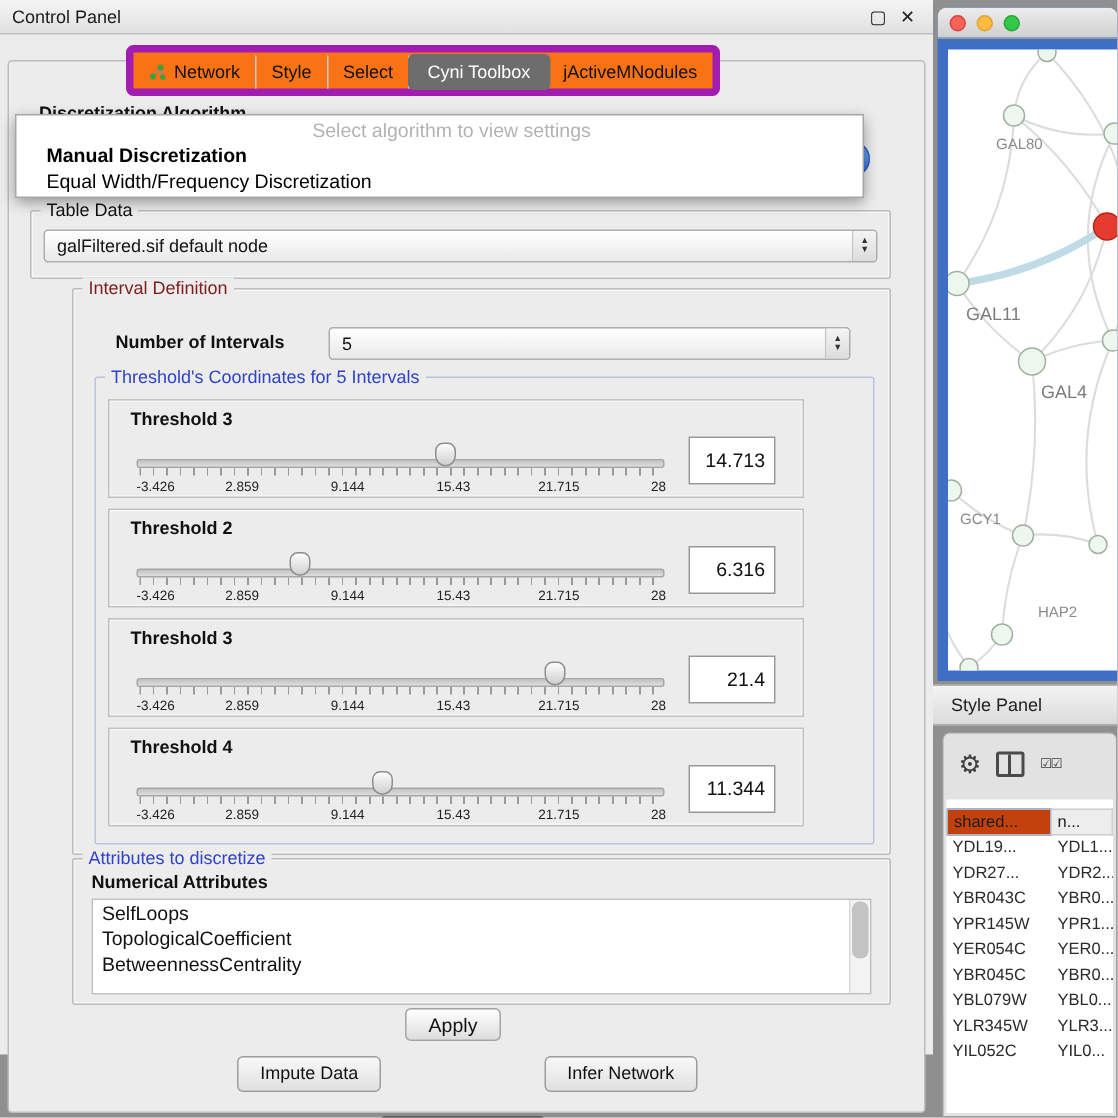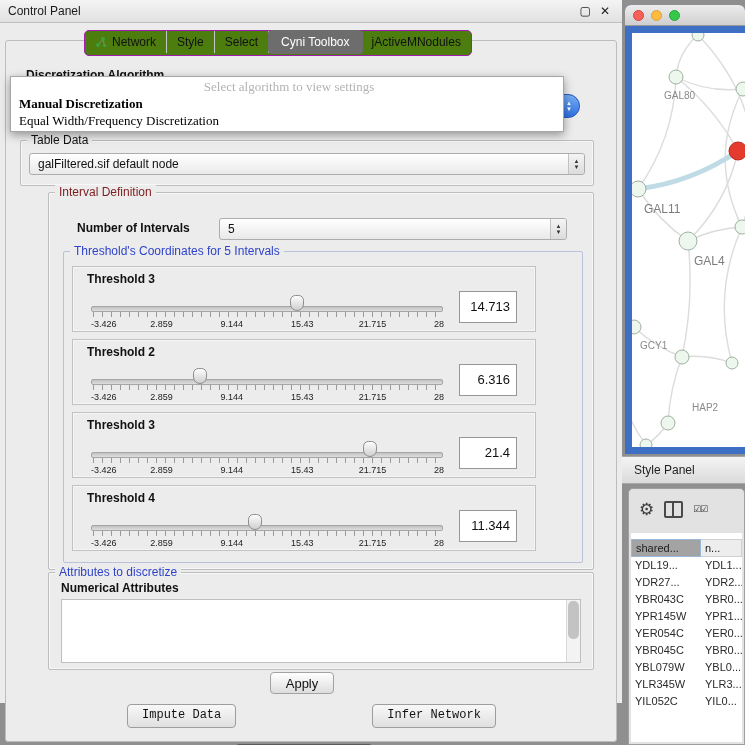--- a/index.html
+++ b/index.html
@@ -8,30 +8,30 @@
 
   
   .control-panel{position:absolute;left:0;top:0;width:622px;height:703px;background:#ececec;}
   .titlebar{position:absolute;left:0;top:0;width:622px;height:22px;background:linear-gradient(#f4f4f4,#e1e1e1);border-bottom:1px solid #bfbfbf;}
   .titlebar .title{position:absolute;left:8px;top:0;line-height:22px;font-size:12px;color:#1a1a1a;}
   .win-btns{position:absolute;right:12px;top:0;line-height:22px;font-size:12px;color:#222;display:flex;gap:9px;}
   .win-btns span{cursor:default;}
 
   .main-panel{position:absolute;left:5px;top:40px;width:610px;height:700px;border:1px solid #bdbdbd;border-radius:3px;background:#ececec;}
 
-  .tabbar{position:absolute;left:84px;top:30px;height:24px;display:flex;align-items:flex-start;border:1px solid #a21caf;border-radius:5px;background:#4d7c0f;z-index:5;}
+  .tabbar{position:absolute;left:84px;top:30px;height:24px;display:flex;align-items:flex-end;border:5px solid #a21caf;border-radius:5px;background:#f97316;z-index:5;}
   .tab{padding:0 10px;font-size:12px;line-height:22px;color:#111;display:flex;align-items:center;gap:5px;border-right:1px solid #c9c9c9;white-space:nowrap;}
   .tab:last-child{border-right:none;}
   .tab.selected{background:#6d6d6d;color:#fff;border-radius:4px;margin:-1px;padding:1px 13px;border-right:none;}
 
   
   .algo-title{position:absolute;left:26px;top:68px;font-size:12px;font-weight:bold;color:#111;z-index:1;}
   .algo-combo{position:absolute;left:28px;top:94px;width:552px;height:24px;border-radius:12px;background:linear-gradient(#ffffff,#e4e4e4);border:1px solid #a9a9a9;z-index:2;box-sizing:border-box;}
   .algo-combo .bluecap{position:absolute;right:-1px;top:-1px;width:22px;height:24px;border-radius:0 12px 12px 0;background:linear-gradient(#76aef5,#2e6fe0);border:1px solid #2a5dc0;display:flex;flex-direction:column;align-items:center;justify-content:center;color:#fff;font-size:6px;line-height:6px;box-sizing:border-box;}
-  .algo-popup{position:absolute;left:10px;top:76px;width:548px;background:#fff;border:1px solid #a6a6a6;box-shadow:0 3px 9px rgba(0,0,0,.38);z-index:10;padding:1px 0 2px 4px;font-family:Liberation Serif, serif;}
+  .algo-popup{position:absolute;left:10px;top:76px;width:548px;background:#fff;border:1px solid #a6a6a6;box-shadow:0 3px 9px rgba(0,0,0,.38);z-index:10;padding:1px 0 2px 16px;}
   .popup-header{height:17px;line-height:17px;text-align:center;color:#b3b3b3;font-size:13px;}
   .popup-item{height:17px;line-height:17px;padding-left:4px;font-size:13px;color:#000;}
   .popup-item.bold{font-weight:bold;}
 
   
   .group{position:absolute;border:1px solid #bdbdbd;border-radius:2px;box-shadow:inset 0 0 0 1px #f7f7f7;}
   .group-title{position:absolute;top:-8px;left:6px;background:#ececec;padding:0 4px;font-size:12px;color:#111;white-space:nowrap;}
   .group-title.green{color:#7f1d1d;text-align:center;}
   .group-title.blue{color:#2f43c8;}
 
@@ -66,21 +66,21 @@
   .attr-group{left:48px;top:572px;width:544px;height:96px;}
   .attr-label{position:absolute;left:12px;top:8px;font-size:12px;font-weight:bold;color:#111;}
   .attr-list{position:absolute;left:12px;right:12px;top:26px;bottom:6px;background:#fff;border:1px solid #bfbfbf;overflow:hidden;font-size:13px;color:#111;}
   .attr-item{height:17px;line-height:17px;padding-left:6px;white-space:nowrap;}
   .attr-scroll{position:absolute;right:0;top:0;bottom:0;width:13px;background:#f3f3f3;border-left:1px solid #d9d9d9;}
   .attr-scroll .sthumb{position:absolute;left:1px;right:1px;top:1px;height:38px;background:#c3c3c3;border-radius:5px;}
 
   .apply-btn{position:absolute;left:270px;top:672px;width:64px;height:22px;border:1px solid #a3a3a3;border-radius:4px;background:linear-gradient(#ffffff,#dddddd);font-size:13px;text-align:center;line-height:21px;color:#111;box-sizing:border-box;}
 
   .bottom-tabs{position:absolute;left:0;top:704px;width:622px;display:flex;justify-content:center;}
-  .btab{border:1px solid #9d9d9d;background:linear-gradient(#f8f8f8,#e0e0e0);font-size:12px;padding:0 14px;height:22px;line-height:21px;color:#111;border-radius:4px;margin-right:-1px;white-space:nowrap;font-family:Liberation Mono, monospace;}
+  .btab{border:1px solid #9d9d9d;background:linear-gradient(#f8f8f8,#e0e0e0);font-size:12px;padding:0 14px;height:22px;line-height:21px;color:#111;border-radius:4px;margin-right:-1px;white-space:nowrap;}
   .btab.selected{background:#6d6d6d;color:#fff;border-color:#5a5a5a;margin-top:40px;}
 
   
   .net-window{position:absolute;left:625px;top:5px;width:120px;height:449px;border-radius:6px 6px 0 0;background:#3f6fc4;}
   .net-titlebar{height:21px;border-radius:6px 6px 0 0;background:linear-gradient(#ededed,#cfcfcf);display:flex;align-items:center;padding-left:8px;gap:7px;border-bottom:1px solid #9a9a9a;box-sizing:border-box;}
   .light{width:11px;height:11px;border-radius:50%;box-sizing:border-box;}
   .light.red{background:#f8615a;border:1px solid #d8423c;}
   .light.yellow{background:#fdbc40;border:1px solid #dfa134;}
   .light.green{background:#34c84a;border:1px solid #27a63a;}
   .net-canvas{position:absolute;left:7px;top:28px;right:0;bottom:7px;background:#fff;overflow:hidden;}
@@ -90,21 +90,21 @@
   .table-panel-header{position:absolute;left:622px;top:456px;width:123px;height:28px;background:linear-gradient(#f4f4f4,#dadada);border-top:1px solid #a8a8a8;border-bottom:1px solid #a8a8a8;font-size:12px;line-height:26px;padding-left:12px;box-sizing:border-box;color:#222;}
 
   .table-window{position:absolute;left:628px;top:488px;width:117px;height:257px;background:#e2e2e2;border:1px solid #9f9f9f;border-radius:5px 5px 0 0;box-sizing:border-box;}
   .table-toolbar{height:40px;display:flex;align-items:center;gap:10px;padding-left:10px;}
   .gear{font-size:17px;color:#3e3e3e;line-height:17px;}
   .cols-icon{width:15px;height:13px;border:2px solid #4a4a4a;border-radius:2px;position:relative;box-sizing:content-box;}
   .cols-icon::before{content:"";position:absolute;left:6px;top:0;bottom:0;width:2px;background:#4a4a4a;}
   .checks{font-size:9px;color:#3e3e3e;letter-spacing:-1px;white-space:nowrap;}
   .table-area{position:absolute;left:2px;right:2px;top:44px;bottom:2px;background:#fff;overflow:hidden;}
   .thead{display:flex;height:18px;font-size:11px;margin-top:6px;font-weight:normal;}
-  .th1{width:70px;background:#a3a3a3;border:1px solid #9ab8d8;line-height:16px;padding-left:4px;box-sizing:border-box;color:#1c1c1c;}
+  .th1{width:70px;background:#c2410c;border:1px solid #9ab8d8;line-height:16px;padding-left:4px;box-sizing:border-box;color:#1c1c1c;}
   .th2{flex:1;background:#ededed;border:1px solid #cfcfcf;border-left:none;line-height:16px;padding-left:4px;color:#1c1c1c;}
   .trow{display:flex;height:17px;font-size:11px;line-height:17px;color:#2a2a2a;}
   .td1{width:70px;padding-left:4px;box-sizing:border-box;white-space:nowrap;overflow:hidden;}
   .td2{flex:1;padding-left:4px;white-space:nowrap;overflow:hidden;}
   .net-icon{flex:none;}
 </style>
 </head>
 <body>
 
 <div class="page">
@@ -257,20 +257,25 @@
     <div class="thr-value">11.344</div>
   </div>
 </div>
       </div>
     </div>
 
     <div class="group attr-group">
       <div class="group-title blue">Attributes to discretize</div>
       <div class="attr-label">Numerical Attributes</div>
       <div class="attr-list">
+        <div id="attr-items">
+            <div class="attr-item">SelfLoops</div>
+            <div class="attr-item">TopologicalCoefficient</div>
+            <div class="attr-item">BetweennessCentrality</div>
+          </div>
         <div class="attr-scroll">
           <div class="sthumb"></div>
         </div>
       </div>
     </div>
 
     <div class="apply-btn">Apply</div>
 
     <div class="bottom-tabs">
       <div class="btab">Impute Data</div>

